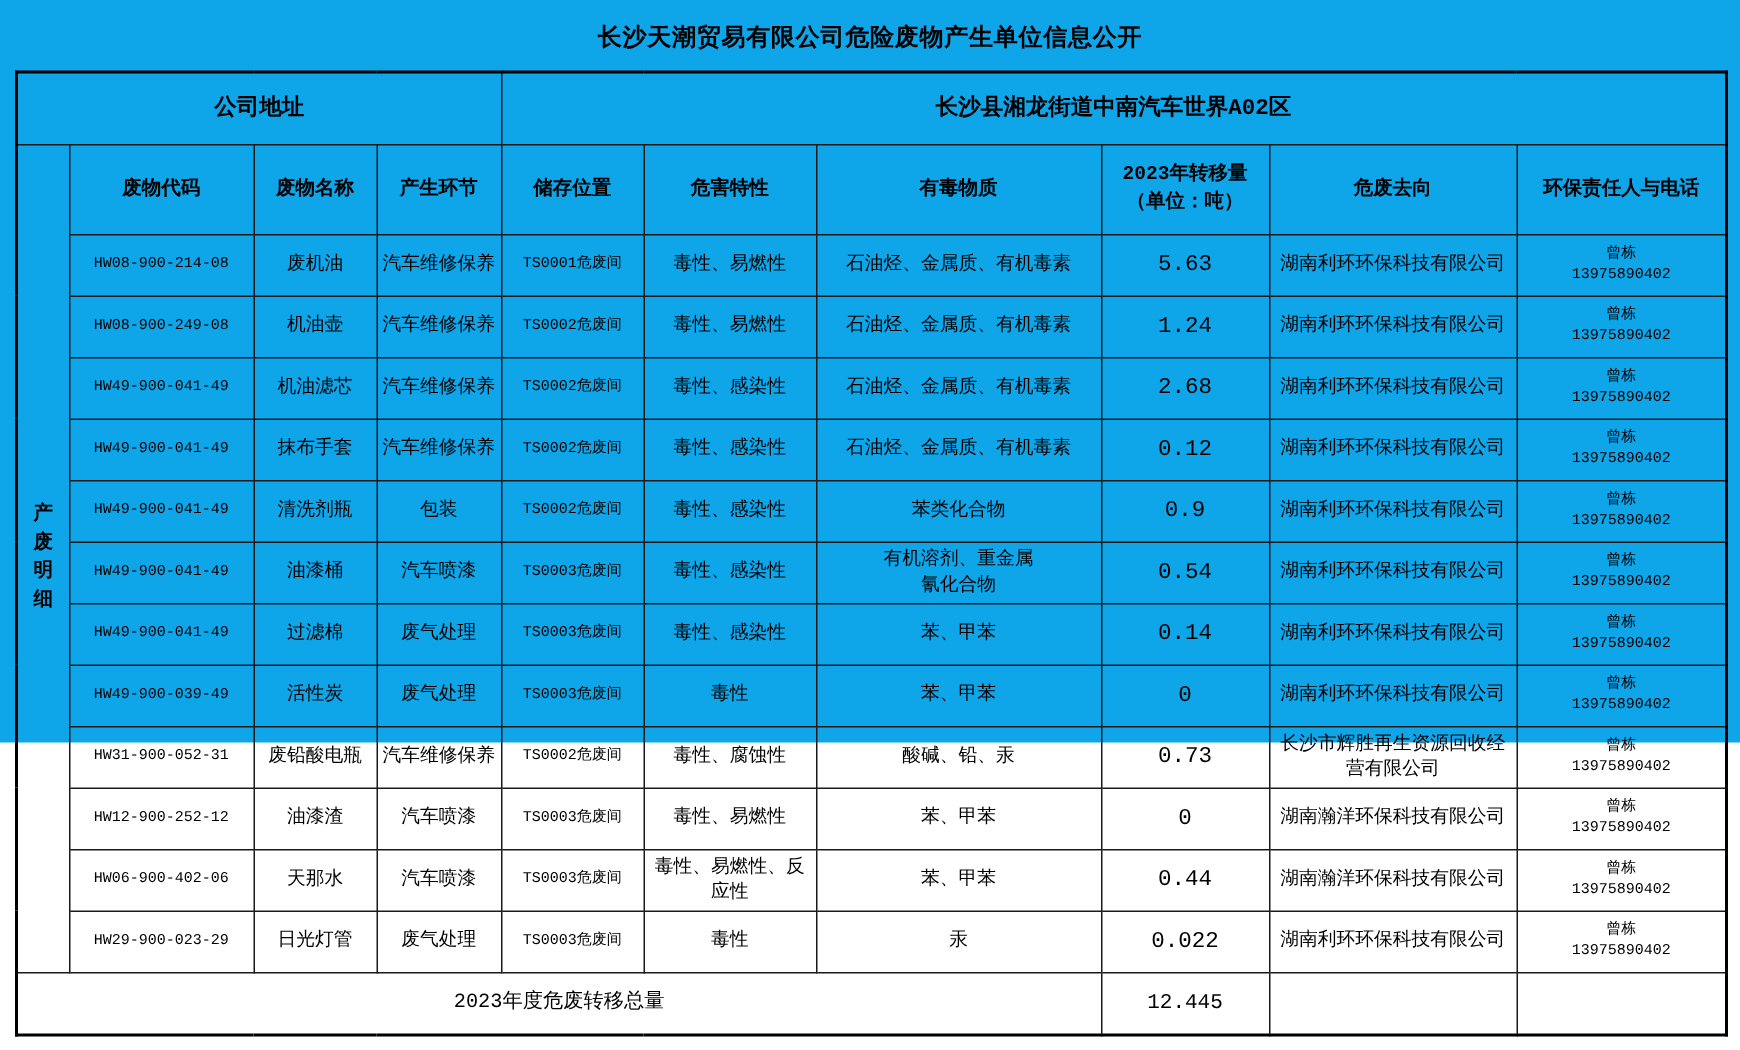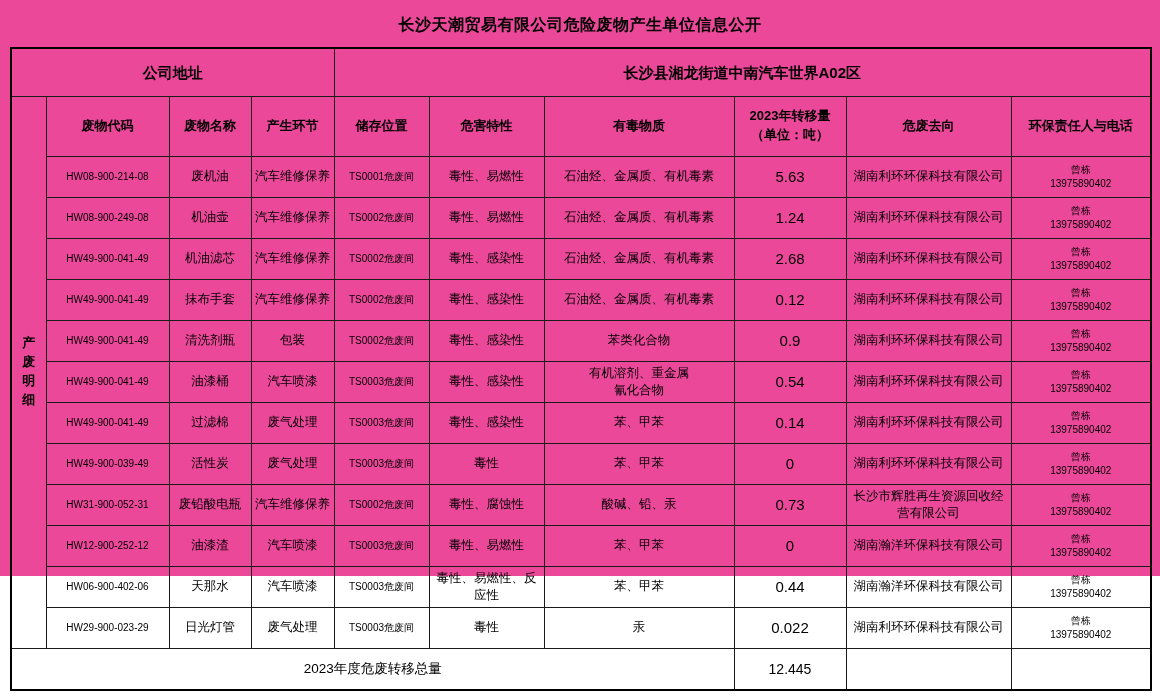--- a/index.html
+++ b/index.html
@@ -3,28 +3,28 @@
 <meta charset="utf-8">
 <style>
   * { box-sizing: border-box; margin: 0; padding: 0; }
   html, body { background: #fff; }
   body {
     width: 1160px; height: 700px;
     font-family: "Liberation Sans", "DejaVu Sans", sans-serif;
     color: #000;
     overflow: hidden;
   }
-  .page { width: 1160px; height: 576px; background: #ec4899; }
+  .page { width: 1160px; height: 495px; background: #0ea5e9; }
   .title {
     height: 47px;
     display: flex; align-items: center; justify-content: center;
     font-size: 16px; font-weight: bold; letter-spacing: 0.5px;
     padding-top: 4px;
   }
-  .table-wrap { padding: 0 10px; }
+  .table-wrap { padding: 0 10px; font-family: Liberation Mono, monospace; }
   table {
     width: 1140px;
     border-collapse: collapse;
     table-layout: fixed;
     border: 2px solid #000;
   }
   td, th {
     border: 1px solid #1a1a1a;
     text-align: center;
     vertical-align: middle;

